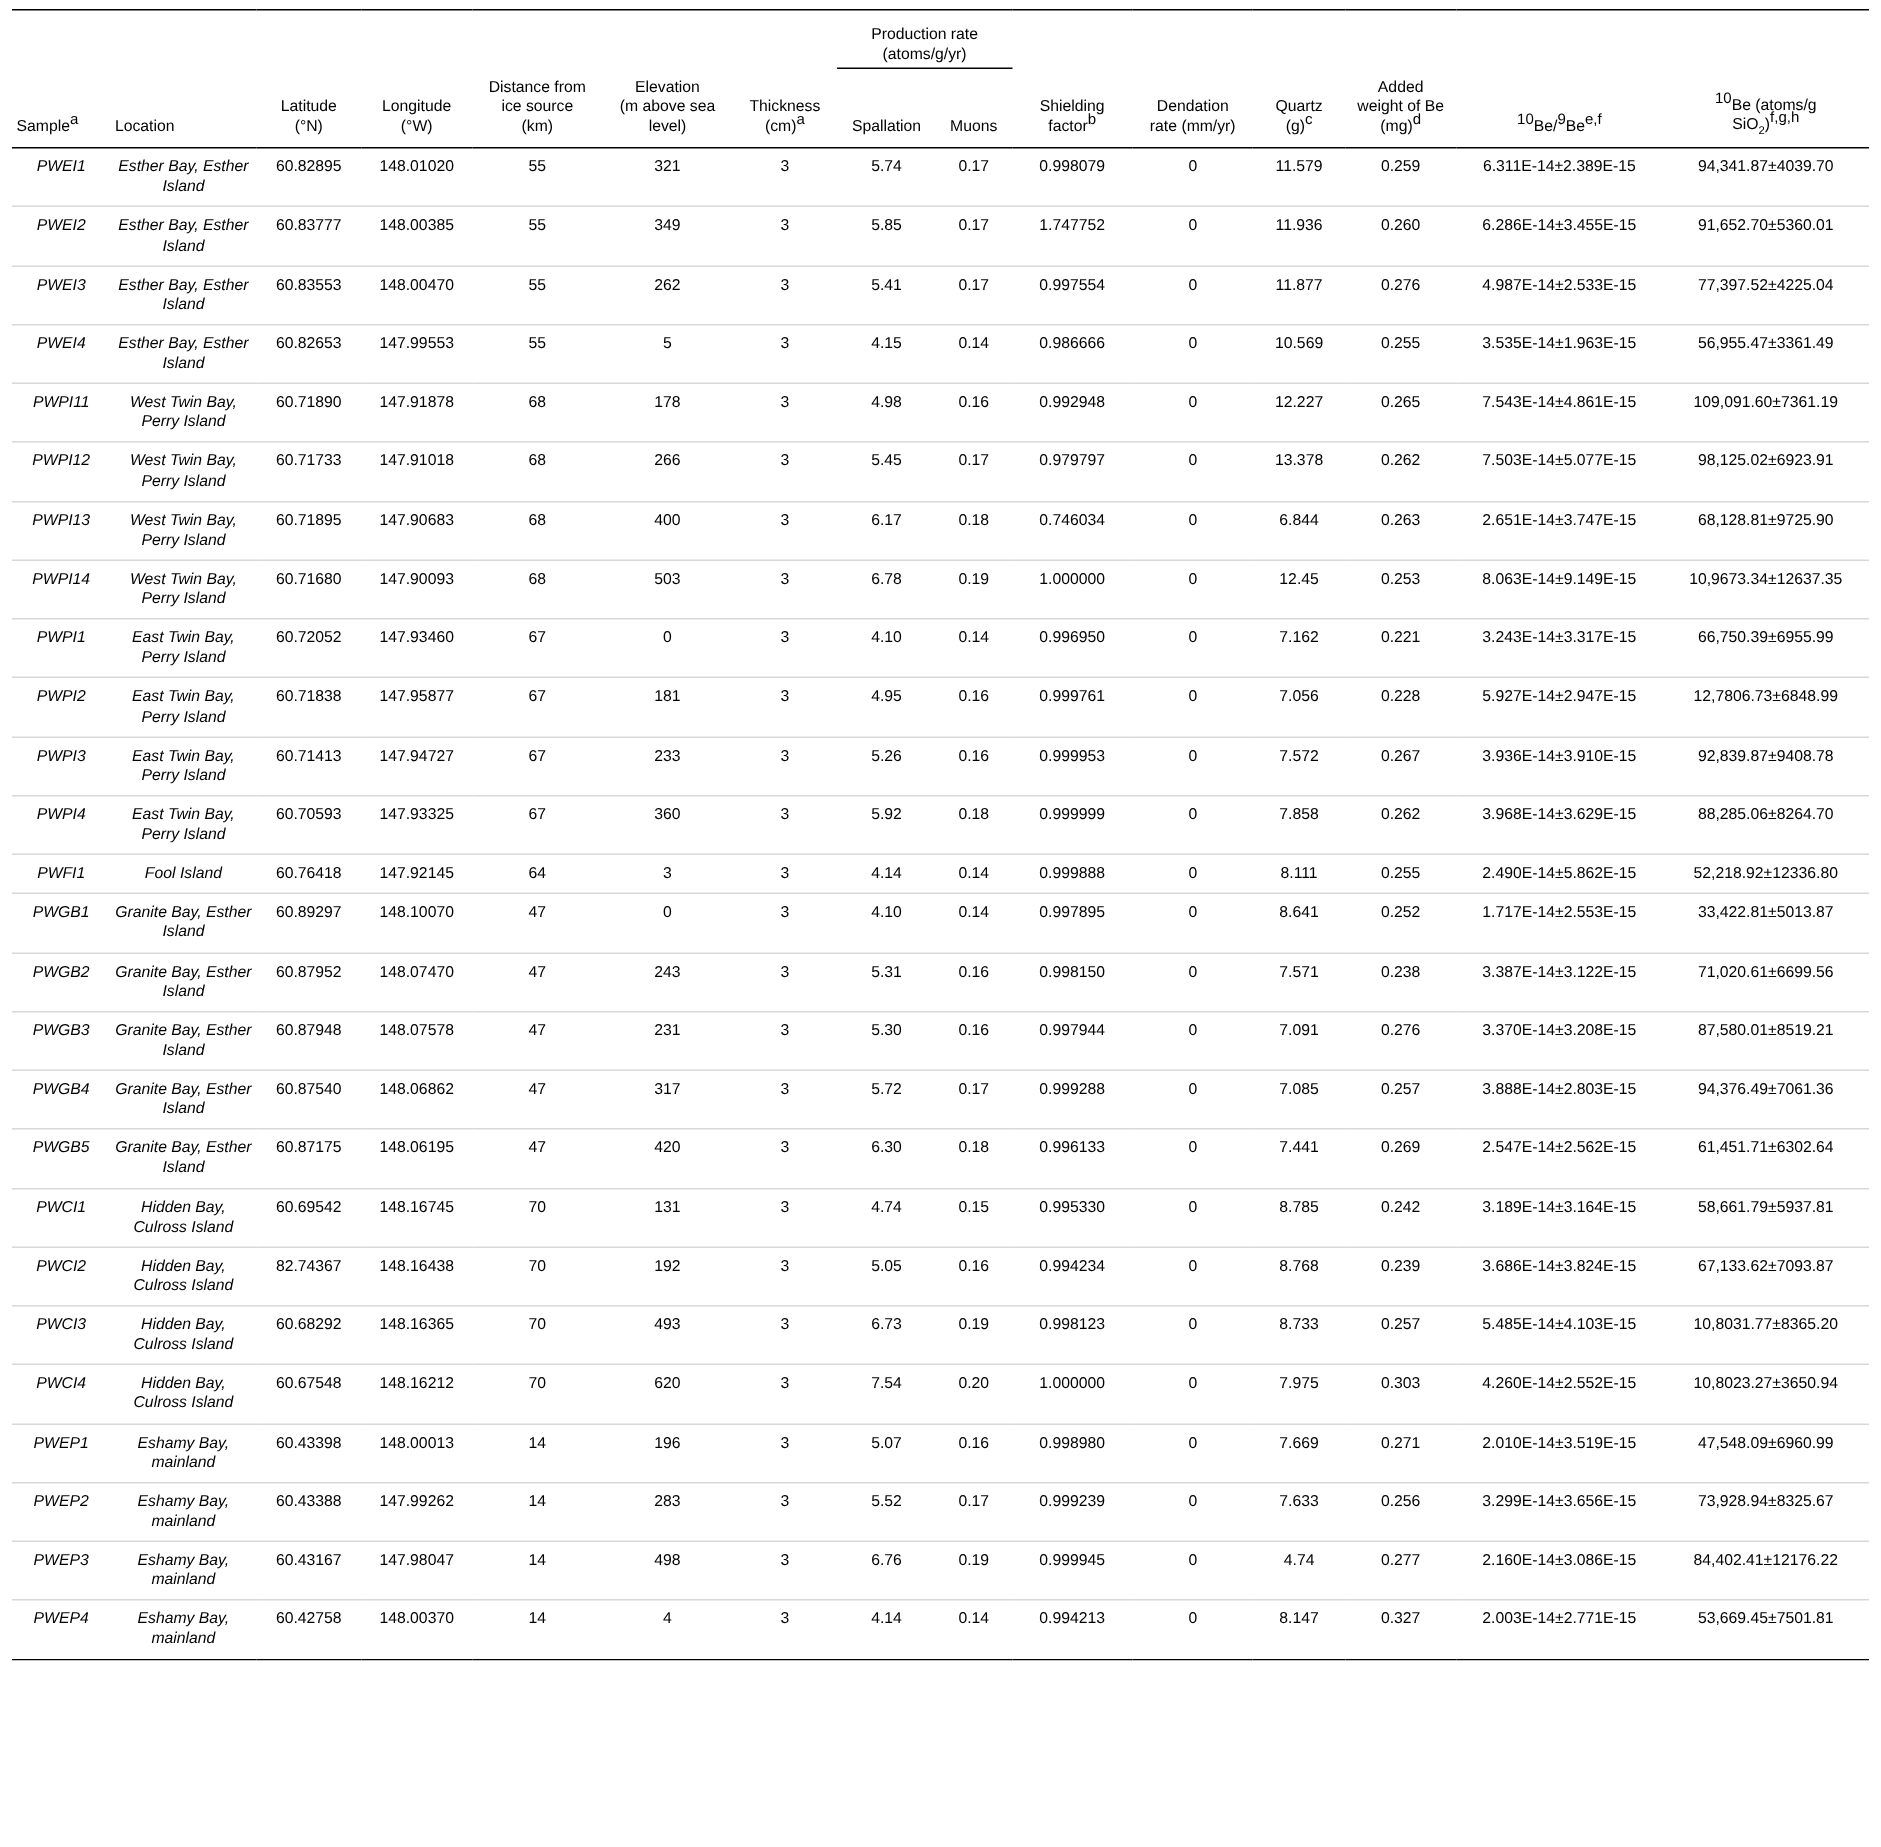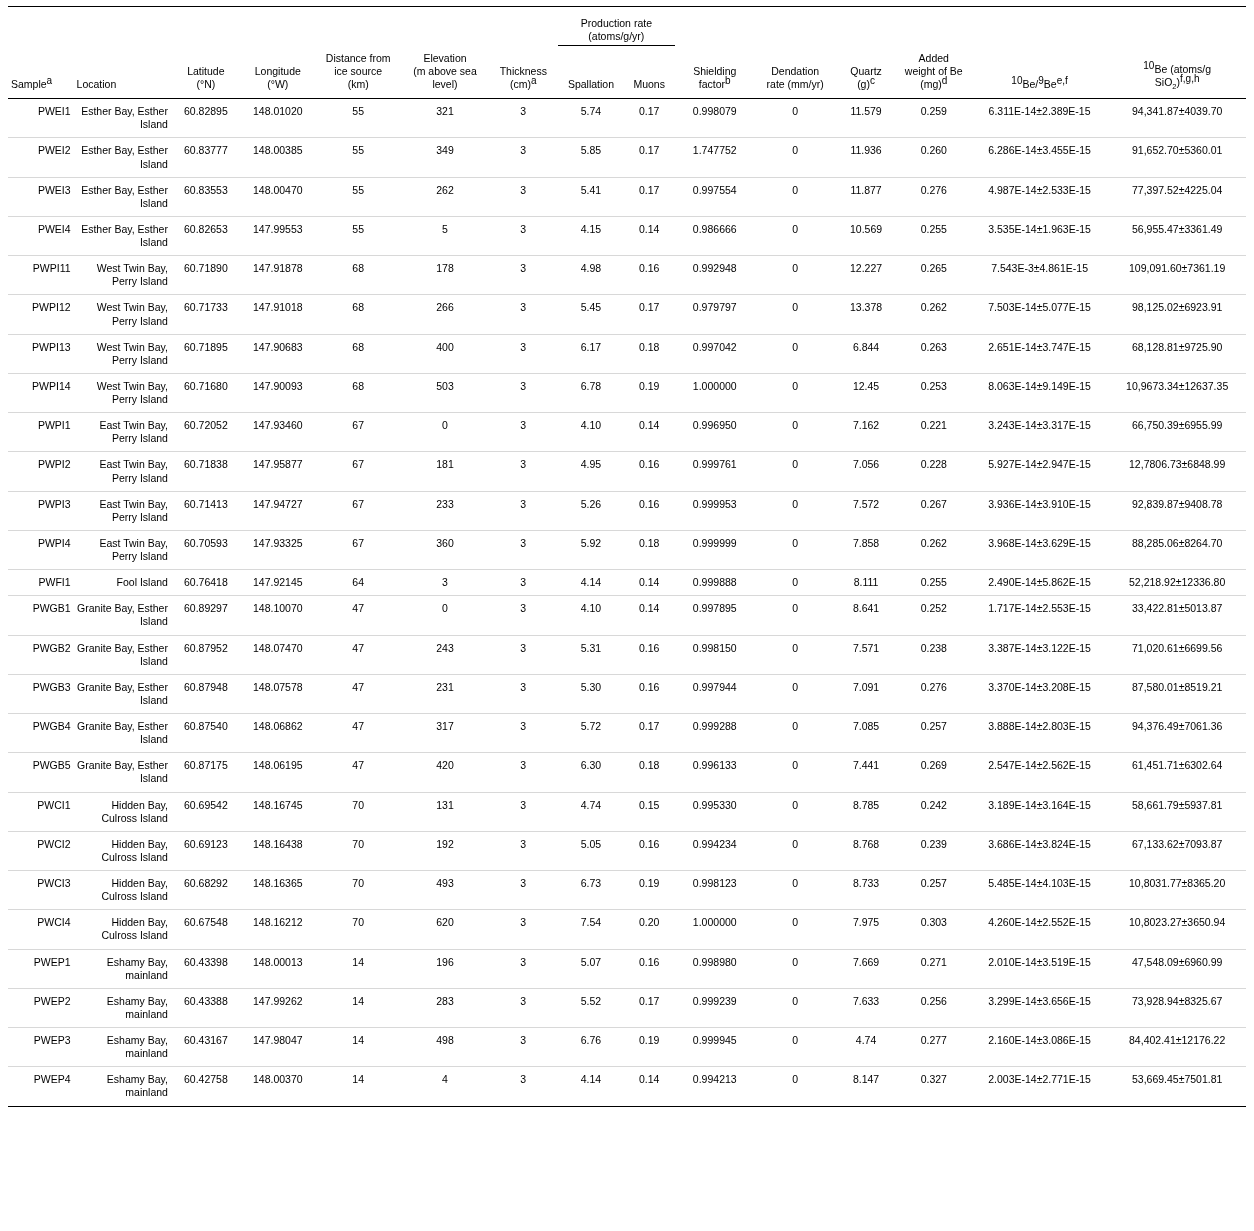--- a/index.html
+++ b/index.html
@@ -56,21 +56,21 @@
   .head-rule td, .head-rule th {
     border-bottom: 1px solid #000;
   }
   tbody tr td {
     border-bottom: 1px solid #d8d8d8;
   }
   tbody tr:last-child td {
     border-bottom: 1.4px solid #000;
   }
   td.c { text-align: center; }
-  td.l { text-align: right; }
+  td.l { text-align: center; font-style: italic; }
   sup { font-size: 10px; vertical-align: super; line-height: 0; }
   .nowrap { white-space: nowrap; }
   col.c-sample { width: 62px; }
   col.c-loc { width: 92px; }
   col.c-lat { width: 66px; }
   col.c-lon { width: 70px; }
   col.c-dist { width: 82px; }
   col.c-elev { width: 82px; }
   col.c-thick { width: 66px; }
   col.c-spall { width: 62px; }
@@ -254,21 +254,21 @@
           <td class="c">147.91878</td>
           <td class="c">68</td>
           <td class="c">178</td>
           <td class="c">3</td>
           <td class="c">4.98</td>
           <td class="c">0.16</td>
           <td class="c">0.992948</td>
           <td class="c">0</td>
           <td class="c">12.227</td>
           <td class="c">0.265</td>
-          <td class="c">7.543E-3±4.861E-15</td>
+          <td class="c">7.543E-14±4.861E-15</td>
           <td class="c">109,091.60±7361.19</td>
         </tr>
         <tr>
           <td class="l">PWPI12</td>
           <td class="l">West Twin Bay, Perry Island</td>
           <td class="c">60.71733</td>
           <td class="c">147.91018</td>
           <td class="c">68</td>
           <td class="c">266</td>
           <td class="c">3</td>
@@ -284,21 +284,21 @@
         <tr>
           <td class="l">PWPI13</td>
           <td class="l">West Twin Bay, Perry Island</td>
           <td class="c">60.71895</td>
           <td class="c">147.90683</td>
           <td class="c">68</td>
           <td class="c">400</td>
           <td class="c">3</td>
           <td class="c">6.17</td>
           <td class="c">0.18</td>
-          <td class="c">0.997042</td>
+          <td class="c">0.746034</td>
           <td class="c">0</td>
           <td class="c">6.844</td>
           <td class="c">0.263</td>
           <td class="c">2.651E-14±3.747E-15</td>
           <td class="c">68,128.81±9725.90</td>
         </tr>
         <tr>
           <td class="l">PWPI14</td>
           <td class="l">West Twin Bay, Perry Island</td>
           <td class="c">60.71680</td>
@@ -498,21 +498,21 @@
           <td class="c">0.995330</td>
           <td class="c">0</td>
           <td class="c">8.785</td>
           <td class="c">0.242</td>
           <td class="c">3.189E-14±3.164E-15</td>
           <td class="c">58,661.79±5937.81</td>
         </tr>
         <tr>
           <td class="l">PWCI2</td>
           <td class="l">Hidden Bay, Culross Island</td>
-          <td class="c">60.69123</td>
+          <td class="c">82.74367</td>
           <td class="c">148.16438</td>
           <td class="c">70</td>
           <td class="c">192</td>
           <td class="c">3</td>
           <td class="c">5.05</td>
           <td class="c">0.16</td>
           <td class="c">0.994234</td>
           <td class="c">0</td>
           <td class="c">8.768</td>
           <td class="c">0.239</td>

